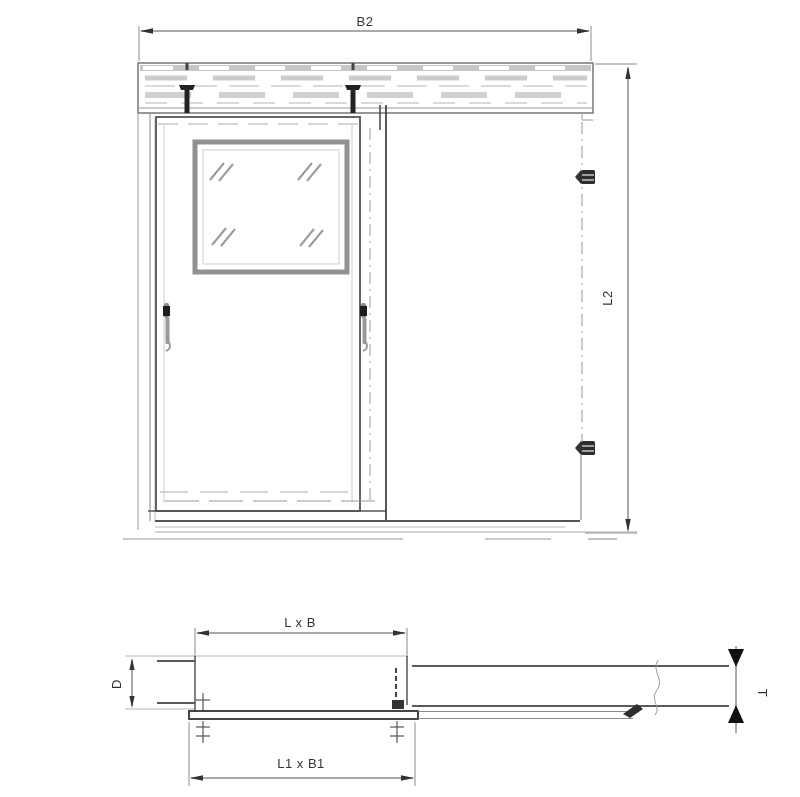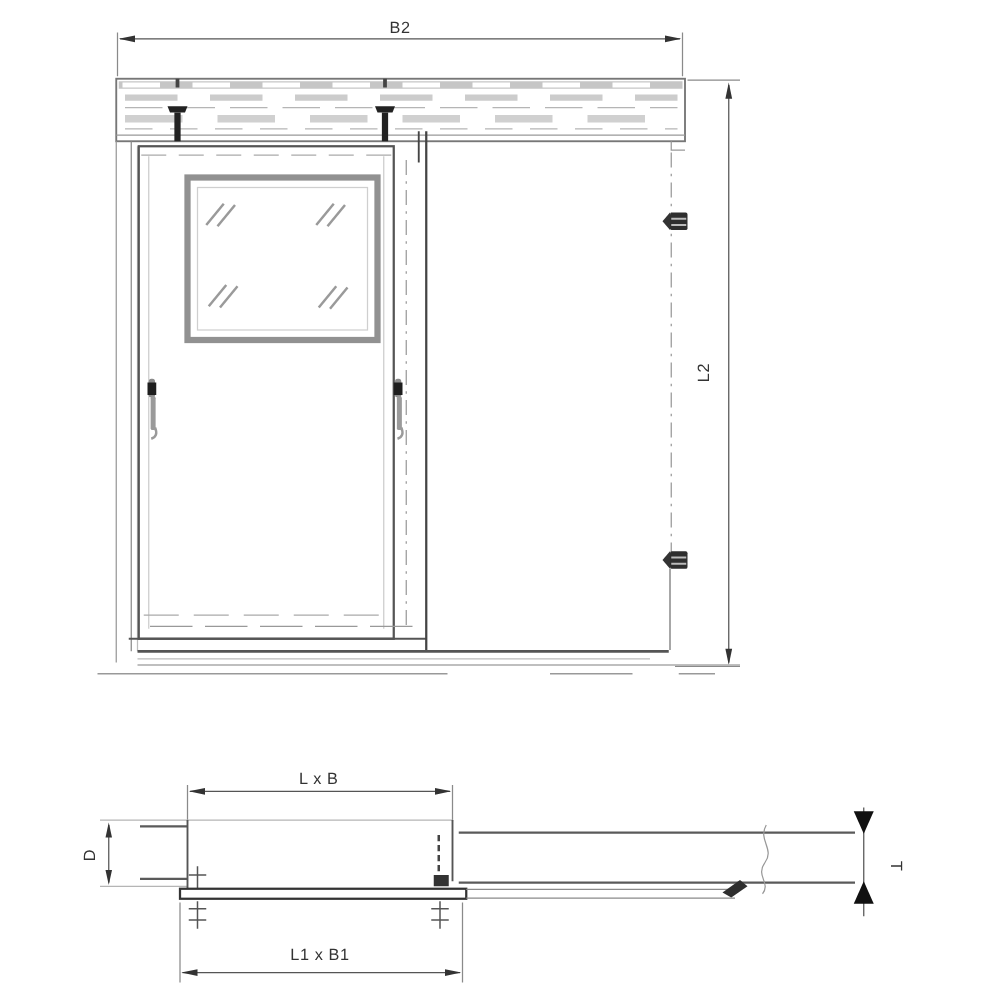--- a/index.html
+++ b/index.html
@@ -1,16 +1,16 @@
 <!DOCTYPE html>
 <html><head>
 <meta charset="utf-8">
 <style>
   html,body{margin:0;padding:0;background:#ffffff;}
-  .canvas{position:relative;width:723px;height:797px;background:#ffffff;overflow:hidden;}
+  .canvas{position:relative;width:723px;height:797px;background:#ffffff;overflow:hidden;padding-left:45px;}
   svg{display:block;}
   text{font-family:"Liberation Sans", sans-serif;fill:#333333;font-size:13px;letter-spacing:0.5px;}
   .dim-line{stroke:#555555;stroke-width:1;}
   .ext-line{stroke:#8a8a8a;stroke-width:1;}
   .arrow{fill:#333333;stroke:none;}
   .wall{stroke:#5a5a5a;stroke-width:1.8;}
   .thin{stroke:#b5b5b5;stroke-width:1;}
 </style>
 </head>
 <body>

